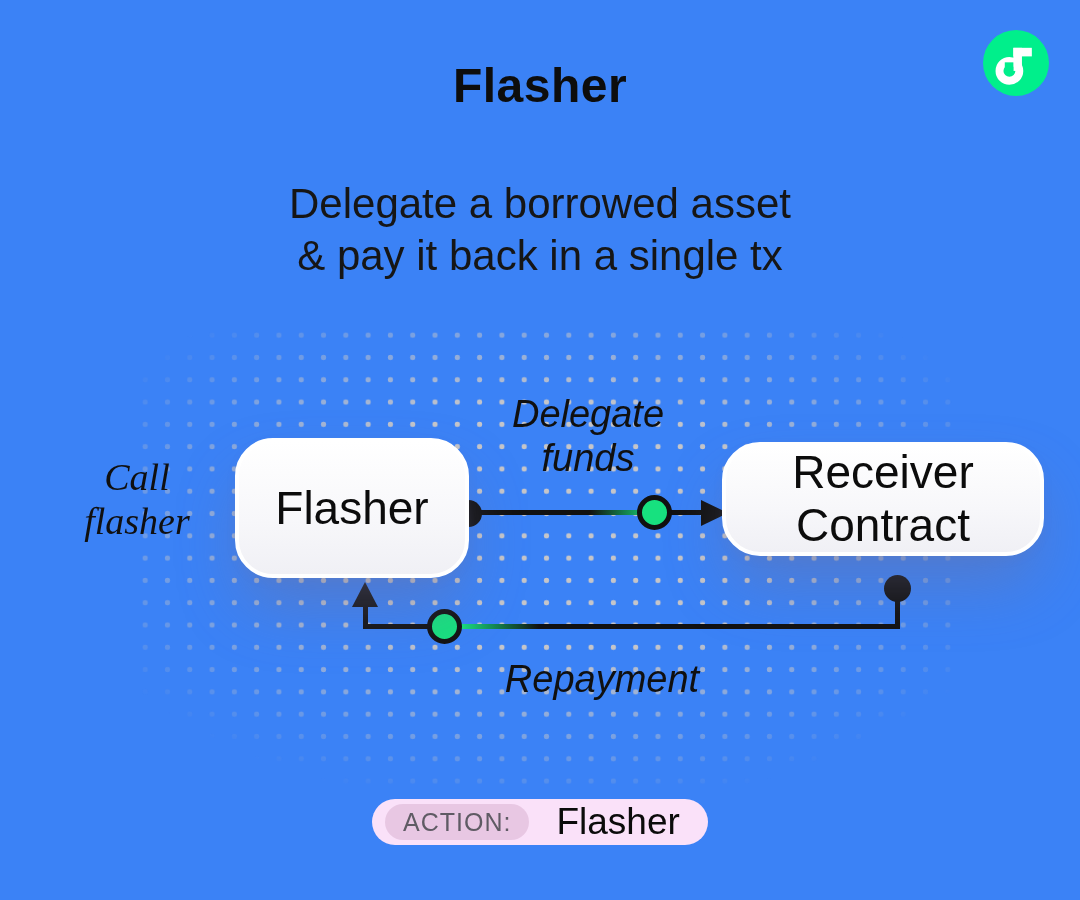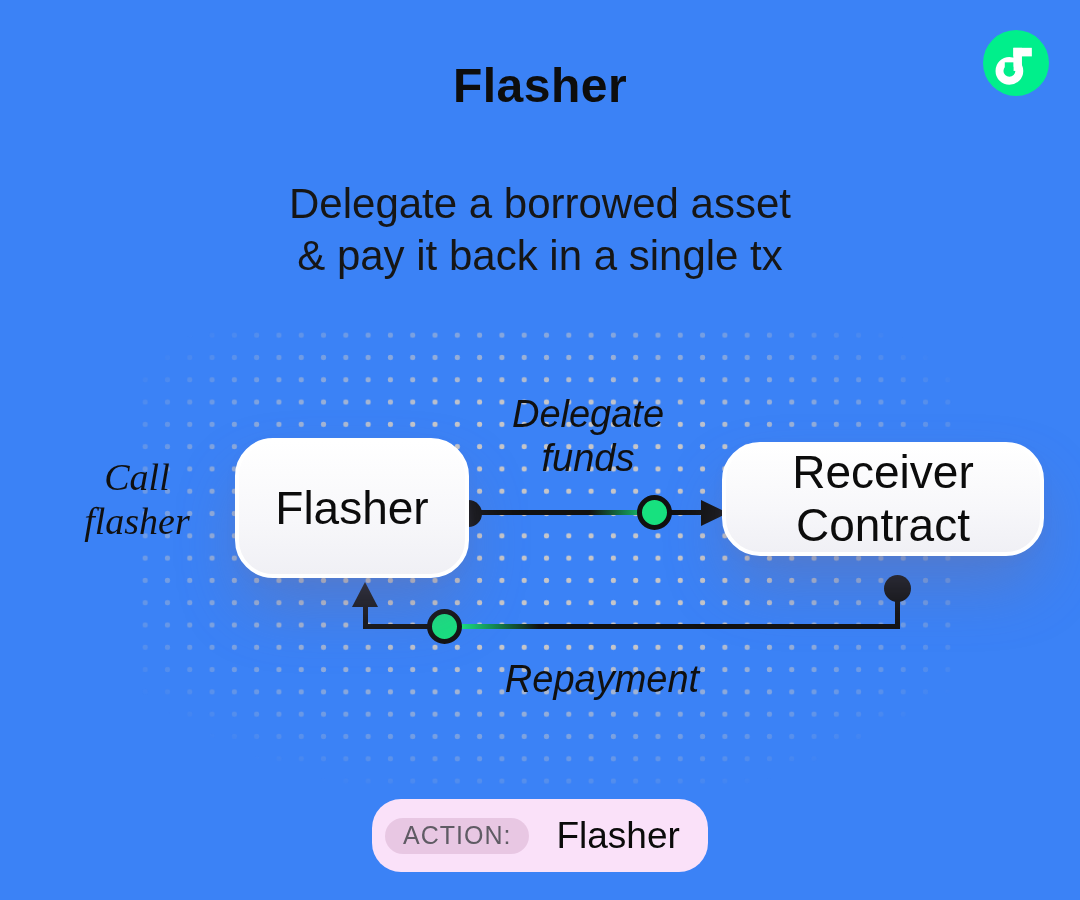--- a/index.html
+++ b/index.html
@@ -77,21 +77,21 @@
   .edge-label {
     position:absolute; font-style:italic; font-size:38px; line-height:44px;
     text-align:center; white-space:pre-line; color:#101010;
   }
   .label-delegate { left:448px; top:392px; width:280px; }
   .label-call     { left:27px;  top:455px; width:220px;font-family:Liberation Serif, serif; }
   .label-repay    { left:452px; top:638px; width:300px;margin-top:19px; }
 
   
   .action-wrap {
-    position:absolute; left:372px; top:799px; width:336px; height:73px;
+    position:absolute; left:372px; top:799px; width:336px; height:46px;
     box-sizing:border-box; background:#FAE1F9; border-radius:29px;
     display:flex; align-items:center; padding-left:13px;
   }
   .action-chip {
     background:#E8C7E3; border-radius:18px; height:36px;
     display:flex; align-items:center; padding:0 18px;
     font-size:25px; letter-spacing:1px; color:#5F5B64;
   }
   .action-value { font-size:37px; margin-left:27px; color:#0b0b0b; }
 </style>

